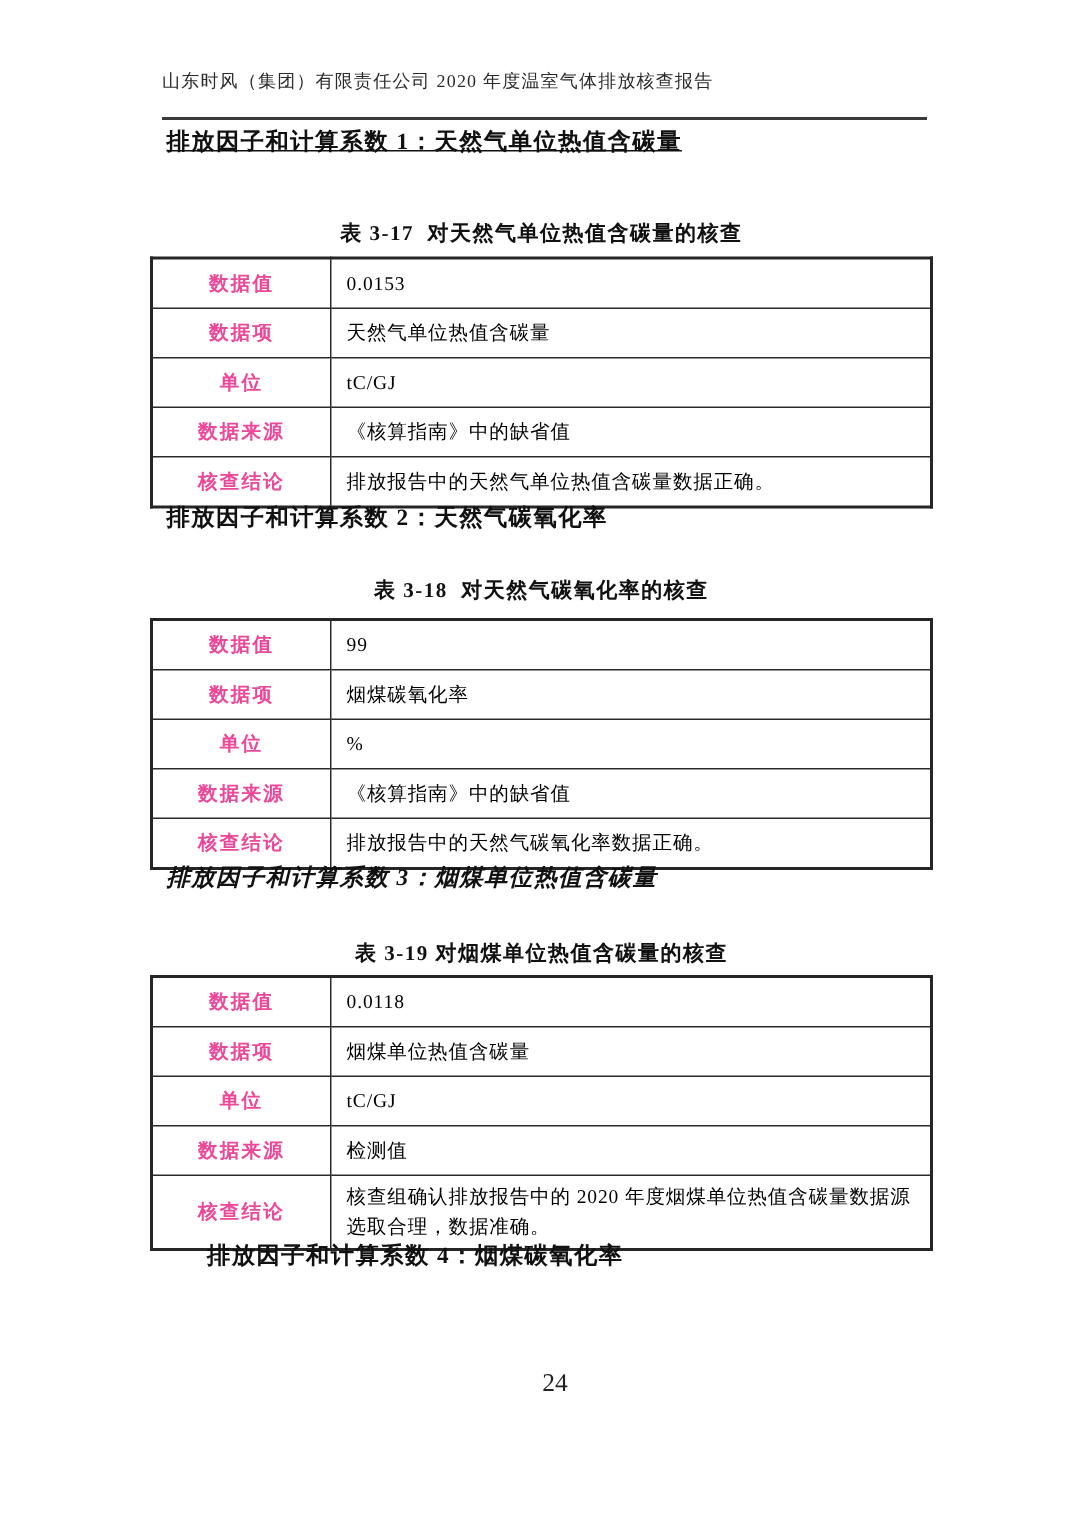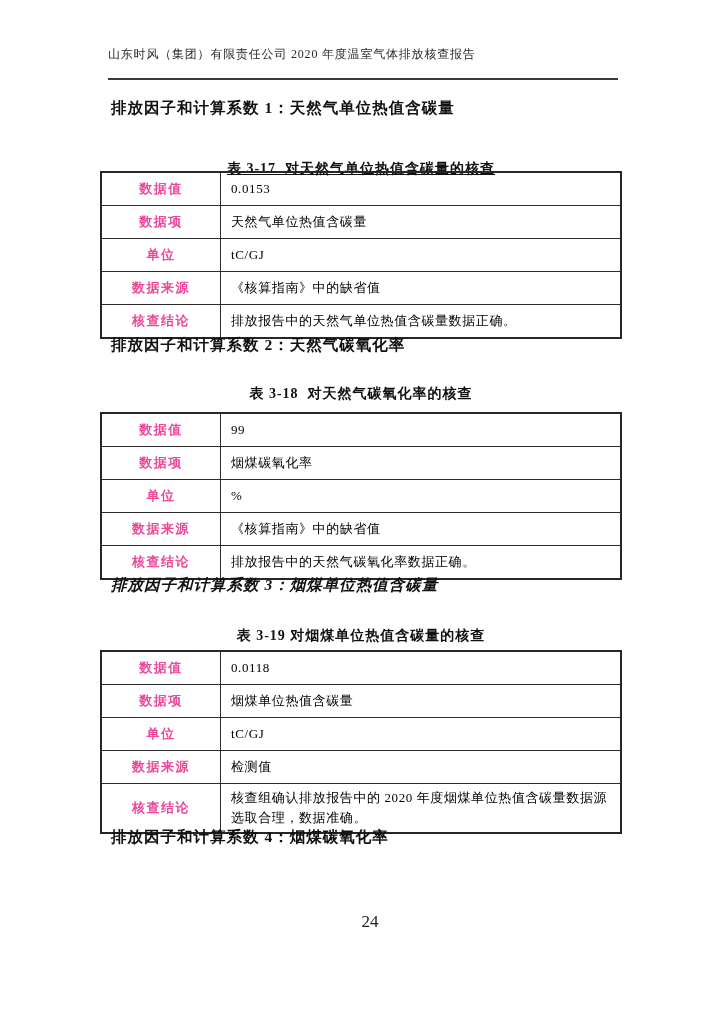--- a/index.html
+++ b/index.html
@@ -31,36 +31,36 @@
   .section-heading {
     position: absolute;
     left: 111px;
     width: 520px;
     font-size: 15.5px;
     font-weight: bold;
     letter-spacing: 1px;
     color: #111;
     white-space: pre-wrap;
   }
-  .h1 { top: 98px; }
+  .h1 { top: 84px; text-decoration: underline; }
   .h2 { top: 335px; }
   .h3 { top: 575px; font-style: italic; }
-  .h4 { top: 827px; }
+  .h4 { top: 827px; margin-left: 27px; }
   .table-title {
     position: absolute;
     left: 100px;
     width: 522px;
     text-align: center;
     font-size: 14px;
     font-weight: bold;
     letter-spacing: 1px;
     color: #111;
     white-space: pre-wrap;
   }
-  .tt1 { top: 160px; text-decoration: underline; }
+  .tt1 { top: 147px; }
   .tt2 { top: 385px; }
   .tt3 { top: 627px; }
   .kv-table {
     position: absolute;
     left: 100px;
     width: 522px;
     border-collapse: collapse;
     table-layout: fixed;
     border: 2px solid #262626;
   }

